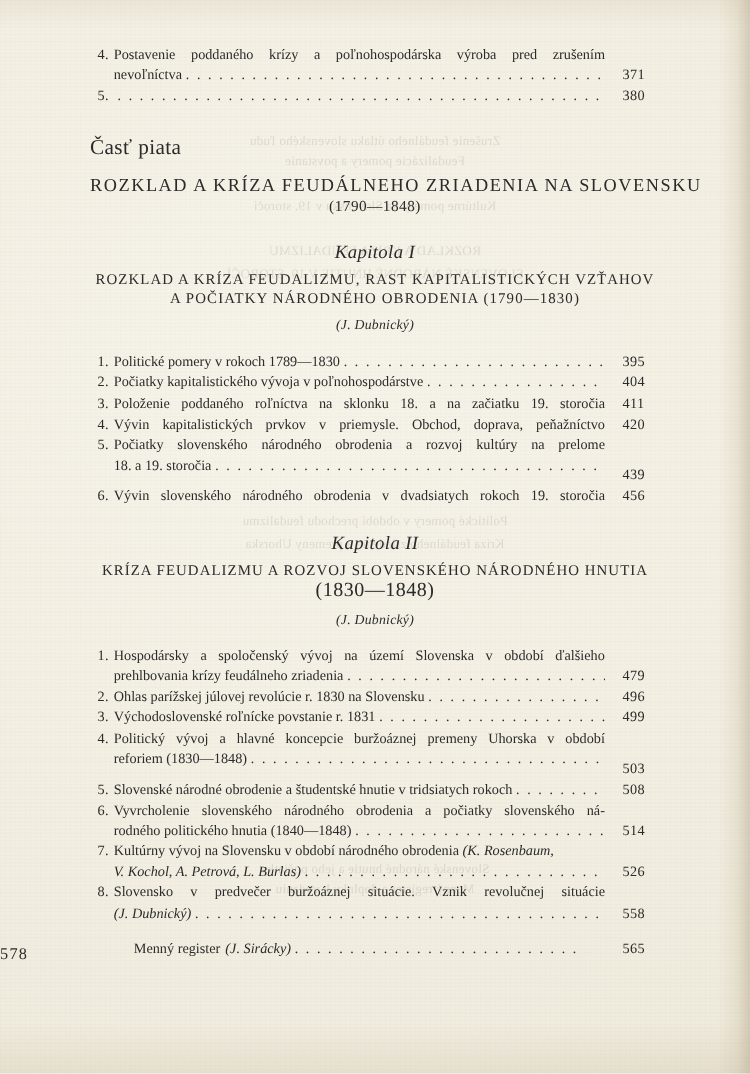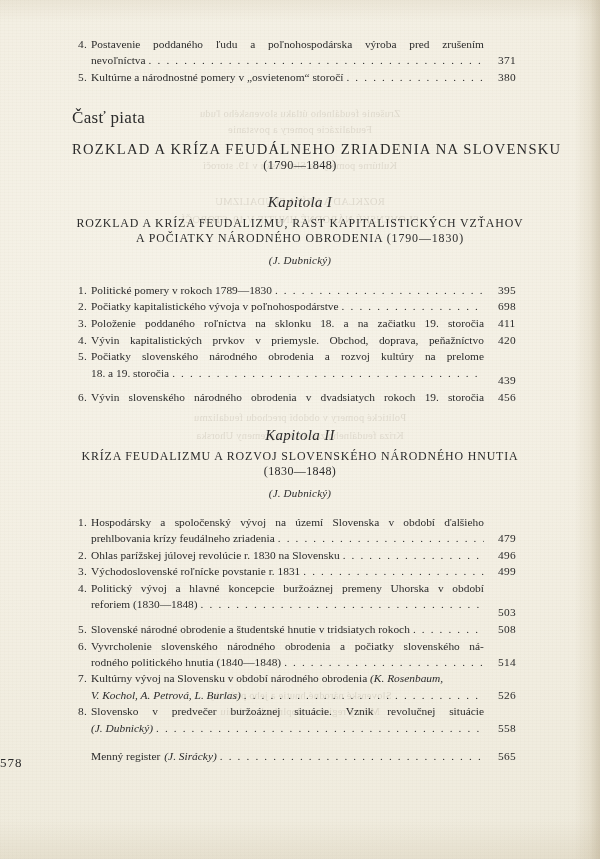--- a/index.html
+++ b/index.html
@@ -201,42 +201,41 @@
   <div class="content">
 
     <div>
 
       <div class="entry">
         <span class="num">4.</span>
         <span class="body">
           <span class="ln justify">
             <span>Postavenie</span>
               <span>poddaného</span>
-              <span>ľudu</span>
+              <span>krízy</span>
               <span>a</span>
               <span>poľnohospodárska</span>
               <span>výroba</span>
               <span>pred</span>
               <span>zrušením</span>
           </span>
           <span class="ln">
             <span class="flexline">
               <span class="txt">nevoľníctva</span>
               <span class="fill">. . . . . . . . . . . . . . . . . . . . . . . . . . . . . . . . . . . . . . . . . . . . . . . . . . . . . . . . . . . . . . . . . . . . . . . . . . . . . . . . . . . . . . . . . . . . . . . .</span>
             </span>
           </span>
         </span>
         <span class="pg" style="align-self:flex-end;">371</span>
       </div>
 
       <div class="entry">
         <span class="num">5.</span>
         <span class="body">
           <span class="flexline">
-            <span class="txt">Kultúrne a národnostné pomery v „osvietenom“ storočí</span>
             <span class="fill">. . . . . . . . . . . . . . . . . . . . . . . . . . . . . . . . . . . . . . . . . . . . . . . . . . . . . . . . . . . . . . . . . . . . . . . . . . . . . . . . . . . . . . . . . . . . . . . .</span>
           </span>
         </span>
         <span class="pg">380</span>
       </div>
 
     </div>
 
     <div class="sp-1"></div>
 
@@ -273,21 +272,21 @@
         </div>
 
         <div class="entry">
           <span class="num">2.</span>
           <span class="body">
             <span class="flexline">
               <span class="txt">Počiatky kapitalistického vývoja v poľnohospodárstve</span>
               <span class="fill">. . . . . . . . . . . . . . . . . . . . . . . . . . . . . . . . . . . . . . . . . . . . . . . . . . . . . . . . . . . . . . . . . . . . . . . . . . . . . . . . . . . . . . . . . . . . . . . .</span>
             </span>
           </span>
-          <span class="pg">698</span>
+          <span class="pg">404</span>
         </div>
 
         <div class="entry">
           <span class="num">3.</span>
           <span class="body">
             <span class="ln justify">
               <span>Položenie</span>
                 <span>poddaného</span>
                 <span>roľníctva</span>
                 <span>na</span>
@@ -364,21 +363,21 @@
 
       </div>
     </div>
 
     <div class="sp-6"></div>
 
     <div>
       <div class="chap-label">Kapitola II</div>
       <div class="sp-4"></div>
       <div class="chap-title">KRÍZA FEUDALIZMU A ROZVOJ SLOVENSKÉHO NÁRODNÉHO HNUTIA</div>
-      <div class="part-years" style="font-size:12px;">(1830—1848)</div>
+      <div class="part-years" style="font-size:16px;">(1830—1848)</div>
       <div class="sp-2"></div>
       <div class="chap-author">(J. Dubnický)</div>
 
       <div class="sp-9"></div>
 
       <div>
 
         <div class="entry">
           <span class="num">1.</span>
           <span class="body">
@@ -522,21 +521,21 @@
             </span>
           </span>
           <span class="pg" style="align-self:flex-end;">558</span>
         </div>
 
       </div>
     </div>
 
     <div class="sp-10"></div>
 
-    <div class="entry" style="margin-left:0;">
+    <div class="entry" style="margin-left:0;gap:16px;">
       <span class="num"></span>
       <span class="body">
         <span class="flexline">
           <span class="txt">Menný register</span>
           <span class="txt ital" style="padding-left:4px;">(J. Sirácky)</span>
           <span class="fill">. . . . . . . . . . . . . . . . . . . . . . . . . . . . . . . . . . . . . . . . . . . . . . . . . . . . . . . . . . . . . . . . . . . . . . . . . . . . . . . . . . . . . . . . . . . . . . . .</span>
         </span>
       </span>
       <span class="pg">565</span>
     </div>

